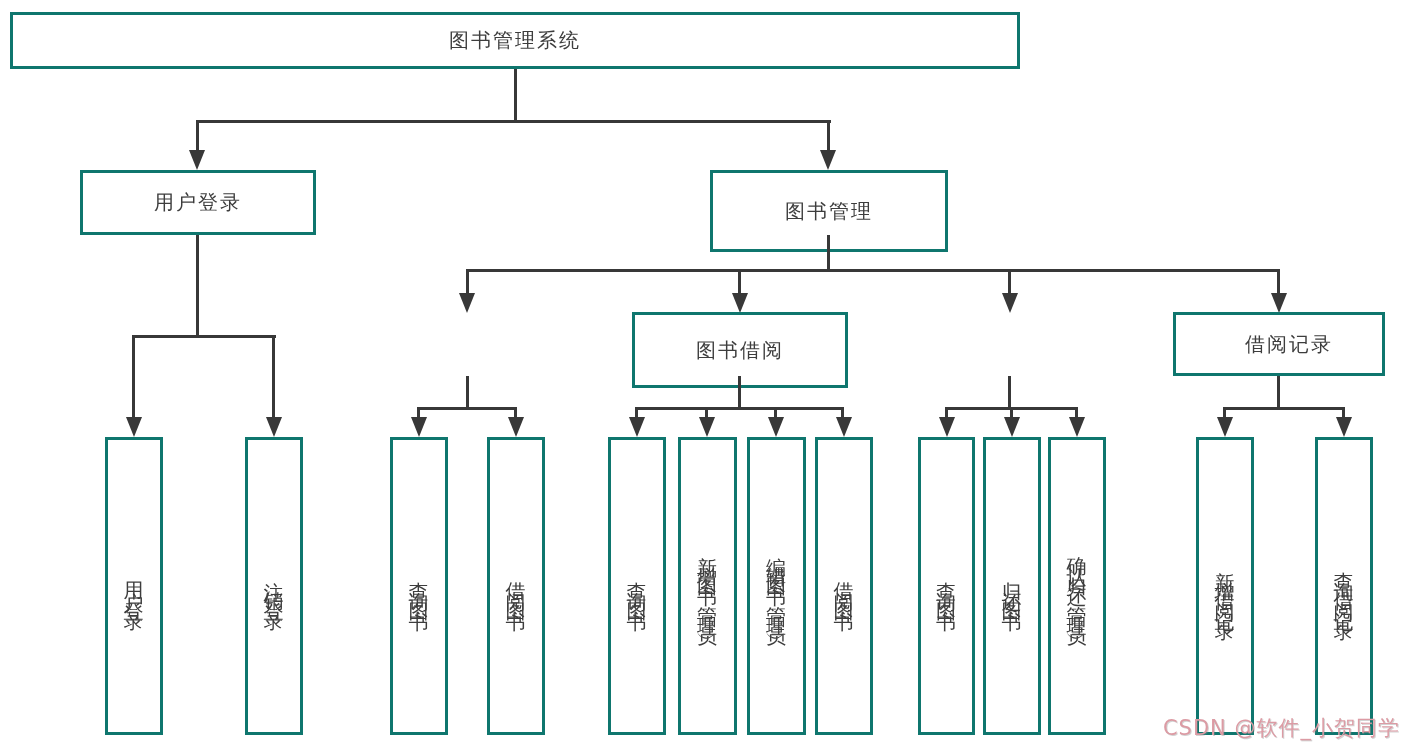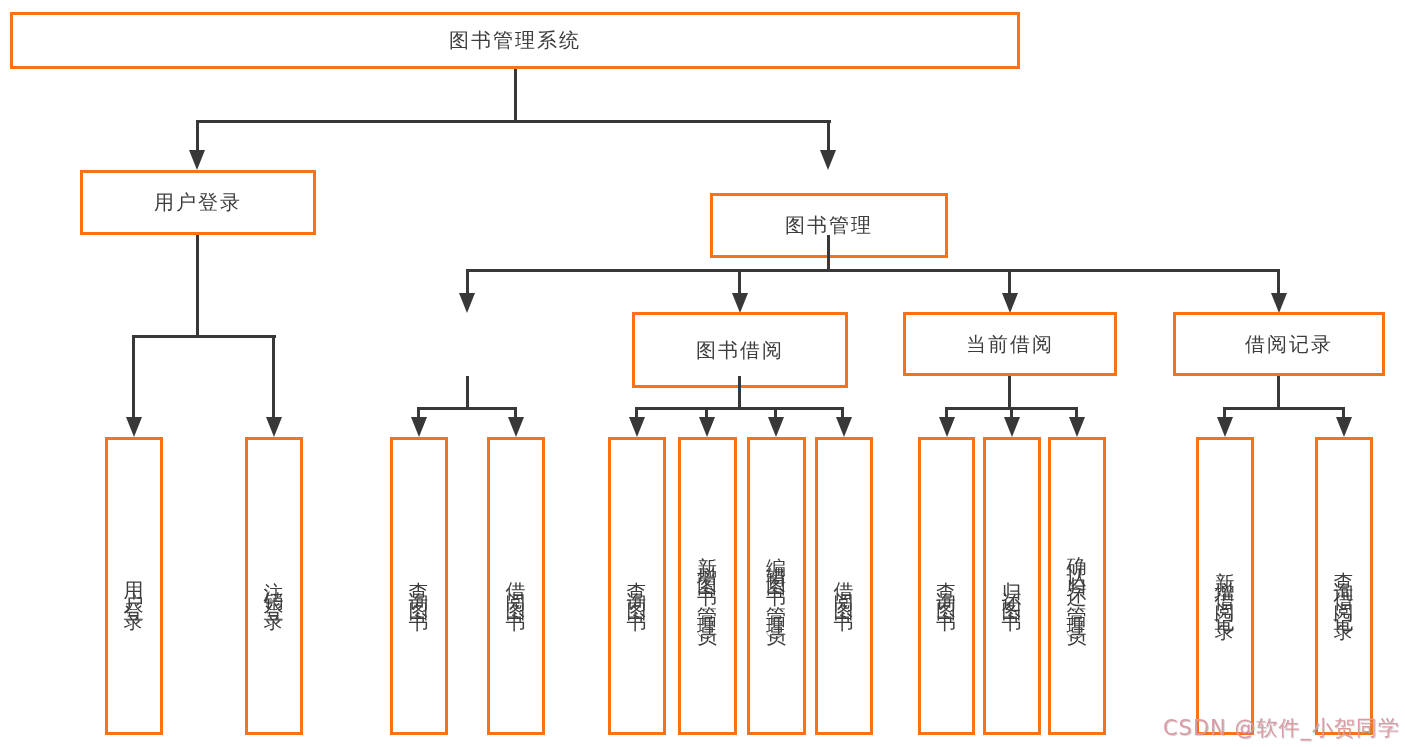--- a/index.html
+++ b/index.html
@@ -7,21 +7,21 @@
     position: relative;
     width: 1405px;
     height: 747px;
     background: #ffffff;
     font-family: "DejaVu Sans", "Liberation Sans", sans-serif;
     overflow: hidden;
   }
   .box {
     position: absolute;
     box-sizing: border-box;
-    border: 3px solid #f97316;
+    border: 3px solid #0f766e;
     background: #ffffff;
     color: #3d3d3d;
     display: flex;
     align-items: center;
     justify-content: center;
   }
   .box.h {
     font-size: 20px;
     letter-spacing: 2px;
     white-space: nowrap;
@@ -75,21 +75,21 @@
   <div class="vl" style="left:514px; top:69px; height:51px;"></div>
   <div class="hl" style="left:196px; top:120px; width:635px;"></div>
   <div class="vl" style="left:196px; top:120px; height:32px;"></div>
   <div class="arrow" style="left:189px; top:150px;"></div>
   <div class="vl" style="left:827px; top:120px; height:32px;"></div>
   <div class="arrow" style="left:820px; top:150px;"></div>
 
   <div class="box h" style="left:80px; top:170px; width:236px; height:65px;">
     <span>用户登录</span>
   </div>
-  <div class="box h" style="left:710px; top:170px; width:238px; height:65px;margin-top:23px;">
+  <div class="box h" style="left:710px; top:170px; width:238px; height:82px;">
     <span>图书管理</span>
   </div>
 
   <div class="vl" style="left:196px; top:235px; height:100px;"></div>
   <div class="hl" style="left:132px; top:335px; width:144px;"></div>
   <div class="vl" style="left:132px; top:335px; height:84px;"></div>
   <div class="arrow" style="left:126px; top:417px;"></div>
   <div class="vl" style="left:272px; top:335px; height:84px;"></div>
   <div class="arrow" style="left:266px; top:417px;"></div>
 
@@ -99,23 +99,20 @@
   <div class="arrow" style="left:459px; top:293px;"></div>
   <div class="vl" style="left:738px; top:269px; height:26px;"></div>
   <div class="arrow" style="left:732px; top:293px;"></div>
   <div class="vl" style="left:1008px; top:269px; height:26px;"></div>
   <div class="arrow" style="left:1002px; top:293px;"></div>
   <div class="vl" style="left:1277px; top:269px; height:26px;"></div>
   <div class="arrow" style="left:1271px; top:293px;"></div>
 
   <div class="box h" style="left:632px; top:312px; width:216px; height:76px;">
     <span>图书借阅</span>
-  </div>
-  <div class="box h" style="left:903px; top:312px; width:214px; height:64px;">
-    <span>当前借阅</span>
   </div>
   <div class="box h" style="left:1173px; top:312px; width:212px; height:64px;padding-left:20px;">
     <span>借阅记录</span>
   </div>
 
   <div class="vl" style="left:466px; top:376px; height:31px;"></div>
   <div class="hl" style="left:417px; top:407px; width:100px;"></div>
   <div class="vl" style="left:417px; top:407px; height:14px;"></div>
   <div class="arrow" style="left:411px; top:417px;"></div>
   <div class="vl" style="left:514px; top:407px; height:14px;"></div>

